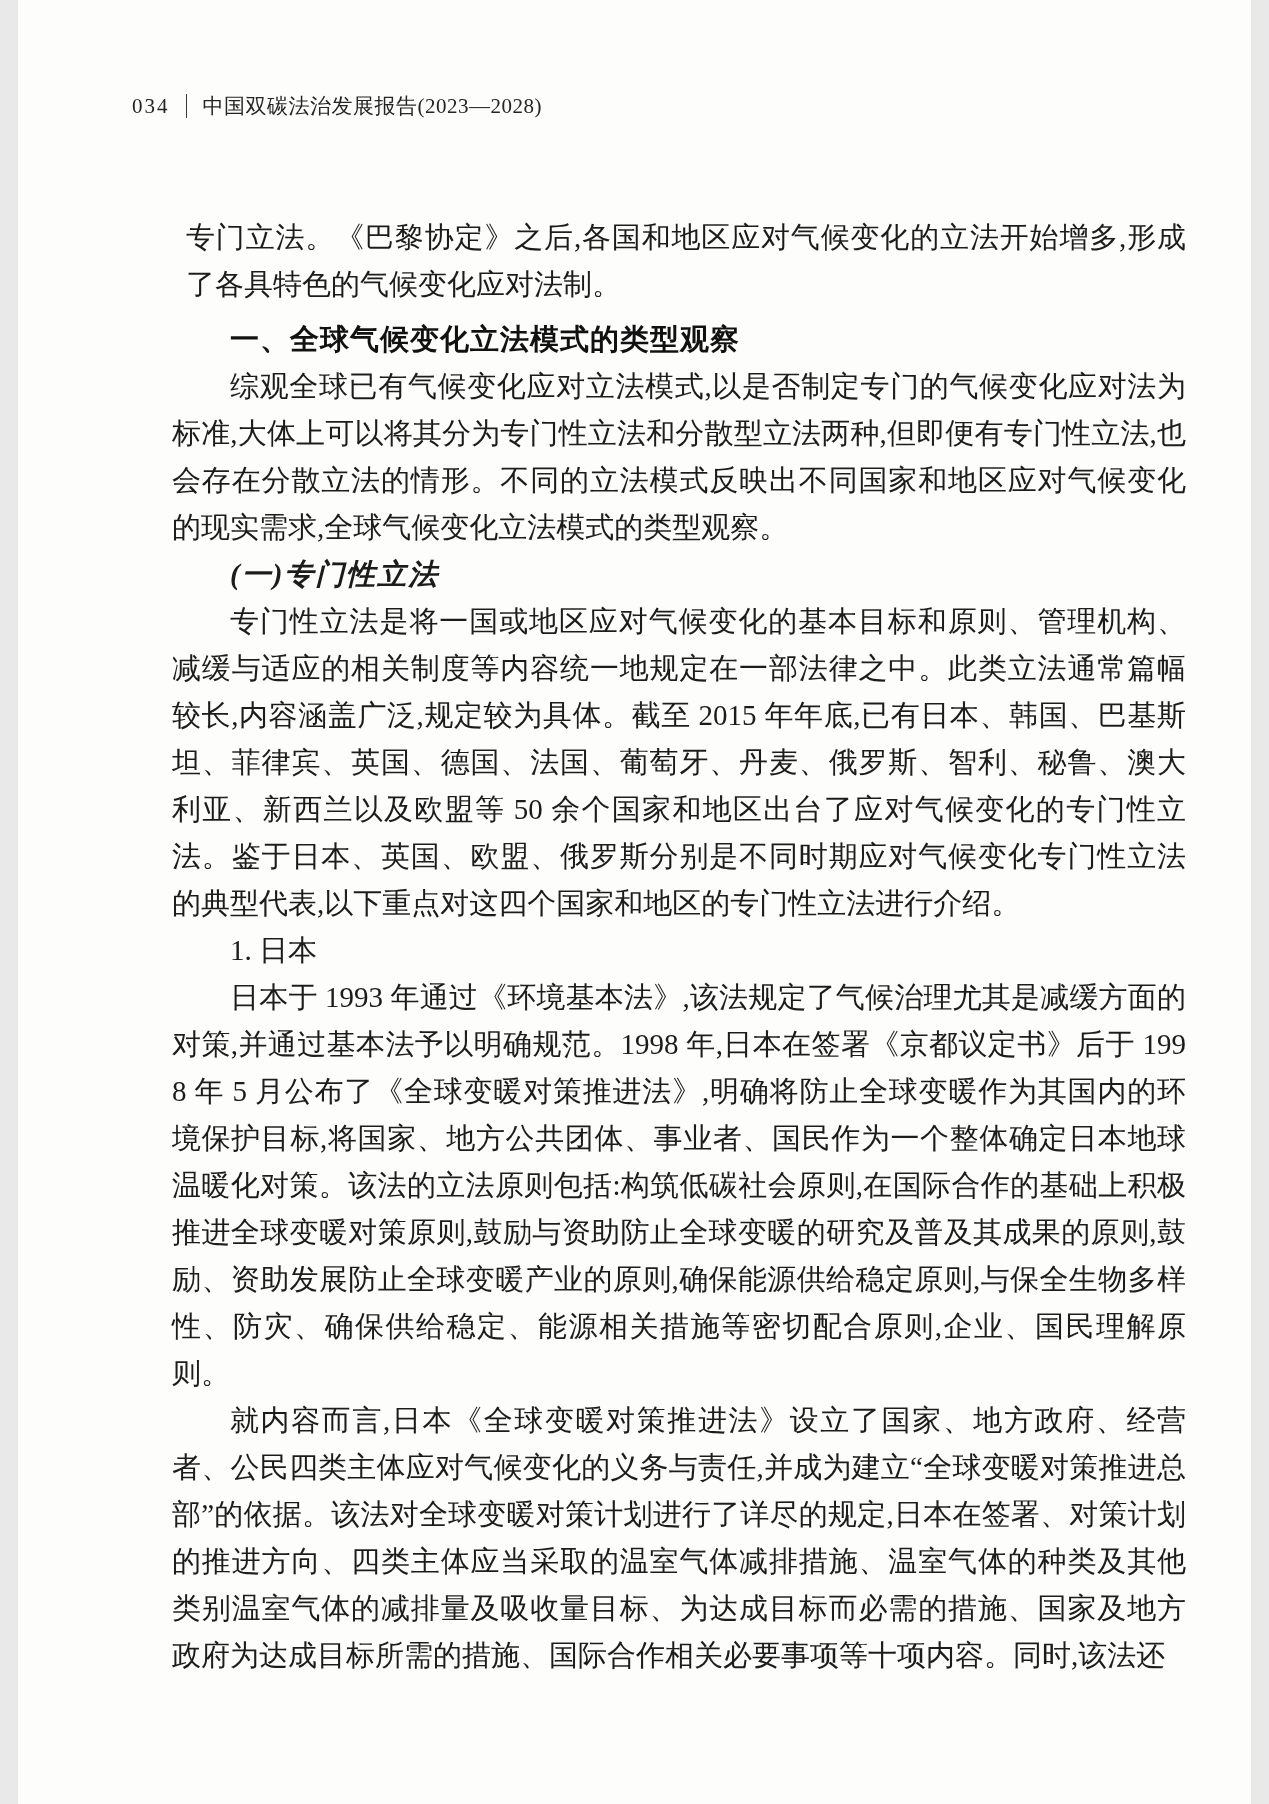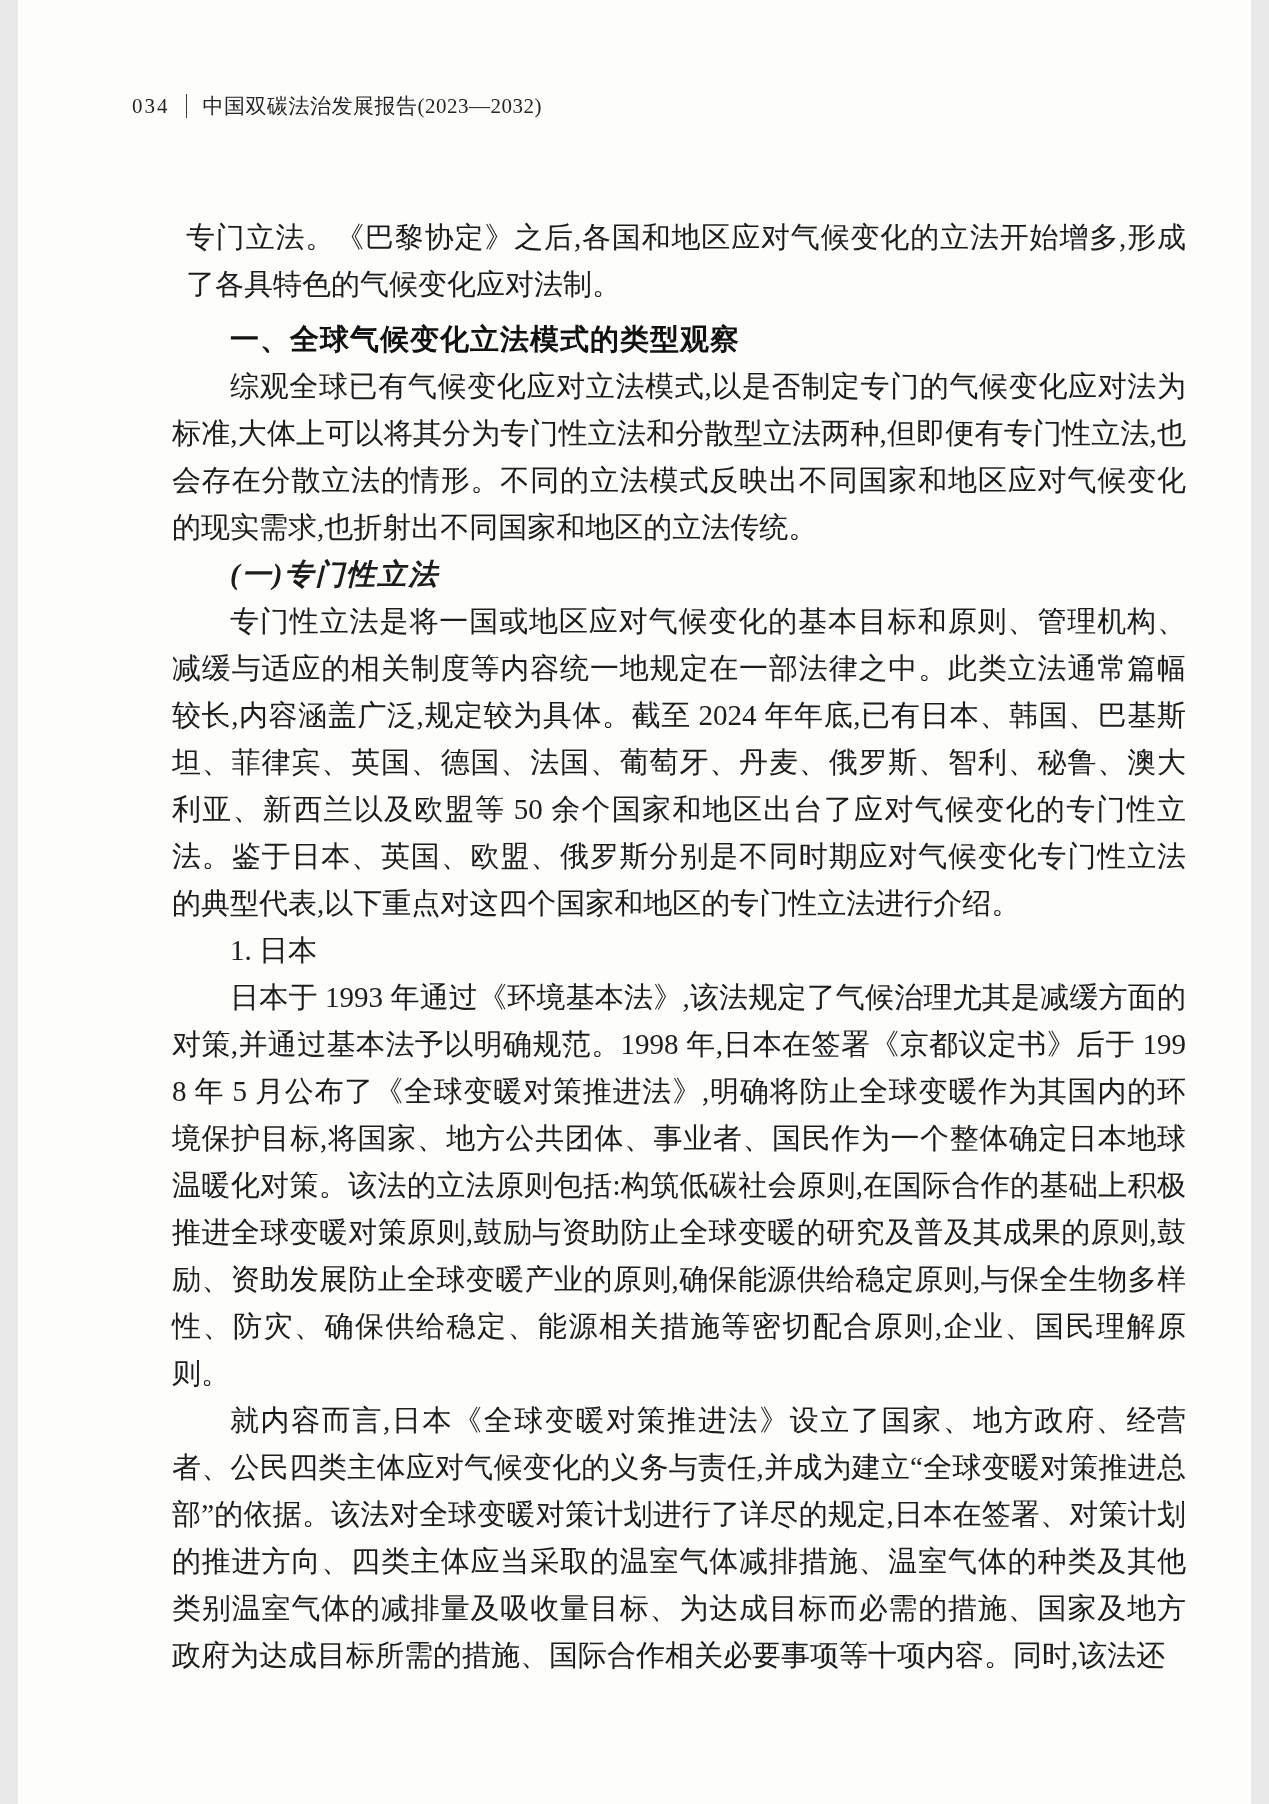--- a/index.html
+++ b/index.html
@@ -87,34 +87,34 @@
   }
 </style>
 </head>
 <body>
 
 <div class="page">
 
   <header class="running-header">
     <span class="page-number">034</span>
     <span class="header-divider"></span>
-    <span class="book-title">中国双碳法治发展报告(2023—2032)</span>
+    <span class="book-title">中国双碳法治发展报告(2023—2028)</span>
   </header>
 
   <main class="page-body">
 
     <p class="para continued">专门立法。《巴黎协定》之后,各国和地区应对气候变化的立法开始增多,形成了各具特色的气候变化应对法制。</p>
 
     <h2 class="section-heading">一、全球气候变化立法模式的类型观察</h2>
 
-    <p class="para">综观全球已有气候变化应对立法模式,以是否制定专门的气候变化应对法为标准,大体上可以将其分为专门性立法和分散型立法两种,但即便有专门性立法,也会存在分散立法的情形。不同的立法模式反映出不同国家和地区应对气候变化的现实需求,也折射出不同国家和地区的立法传统。</p>
+    <p class="para">综观全球已有气候变化应对立法模式,以是否制定专门的气候变化应对法为标准,大体上可以将其分为专门性立法和分散型立法两种,但即便有专门性立法,也会存在分散立法的情形。不同的立法模式反映出不同国家和地区应对气候变化的现实需求,全球气候变化立法模式的类型观察。</p>
 
     <h3 class="sub-heading-kai">(一)专门性立法</h3>
 
-    <p class="para">专门性立法是将一国或地区应对气候变化的基本目标和原则、管理机构、减缓与适应的相关制度等内容统一地规定在一部法律之中。此类立法通常篇幅较长,内容涵盖广泛,规定较为具体。截至 2024 年年底,已有日本、韩国、巴基斯坦、菲律宾、英国、德国、法国、葡萄牙、丹麦、俄罗斯、智利、秘鲁、澳大利亚、新西兰以及欧盟等 50 余个国家和地区出台了应对气候变化的专门性立法。鉴于日本、英国、欧盟、俄罗斯分别是不同时期应对气候变化专门性立法的典型代表,以下重点对这四个国家和地区的专门性立法进行介绍。</p>
+    <p class="para">专门性立法是将一国或地区应对气候变化的基本目标和原则、管理机构、减缓与适应的相关制度等内容统一地规定在一部法律之中。此类立法通常篇幅较长,内容涵盖广泛,规定较为具体。截至 2015 年年底,已有日本、韩国、巴基斯坦、菲律宾、英国、德国、法国、葡萄牙、丹麦、俄罗斯、智利、秘鲁、澳大利亚、新西兰以及欧盟等 50 余个国家和地区出台了应对气候变化的专门性立法。鉴于日本、英国、欧盟、俄罗斯分别是不同时期应对气候变化专门性立法的典型代表,以下重点对这四个国家和地区的专门性立法进行介绍。</p>
 
     <h4 class="sub-heading-num">1. 日本</h4>
 
     <p class="para">日本于 1993 年通过《环境基本法》,该法规定了气候治理尤其是减缓方面的对策,并通过基本法予以明确规范。1998 年,日本在签署《京都议定书》后于 1998 年 5 月公布了《全球变暖对策推进法》,明确将防止全球变暖作为其国内的环境保护目标,将国家、地方公共团体、事业者、国民作为一个整体确定日本地球温暖化对策。该法的立法原则包括:构筑低碳社会原则,在国际合作的基础上积极推进全球变暖对策原则,鼓励与资助防止全球变暖的研究及普及其成果的原则,鼓励、资助发展防止全球变暖产业的原则,确保能源供给稳定原则,与保全生物多样性、防灾、确保供给稳定、能源相关措施等密切配合原则,企业、国民理解原则。</p>
 
     <p class="para">就内容而言,日本《全球变暖对策推进法》设立了国家、地方政府、经营者、公民四类主体应对气候变化的义务与责任,并成为建立“全球变暖对策推进总部”的依据。该法对全球变暖对策计划进行了详尽的规定,日本在签署、对策计划的推进方向、四类主体应当采取的温室气体减排措施、温室气体的种类及其他类别温室气体的减排量及吸收量目标、为达成目标而必需的措施、国家及地方政府为达成目标所需的措施、国际合作相关必要事项等十项内容。同时,该法还</p>
 
   </main>
 
 </div>

